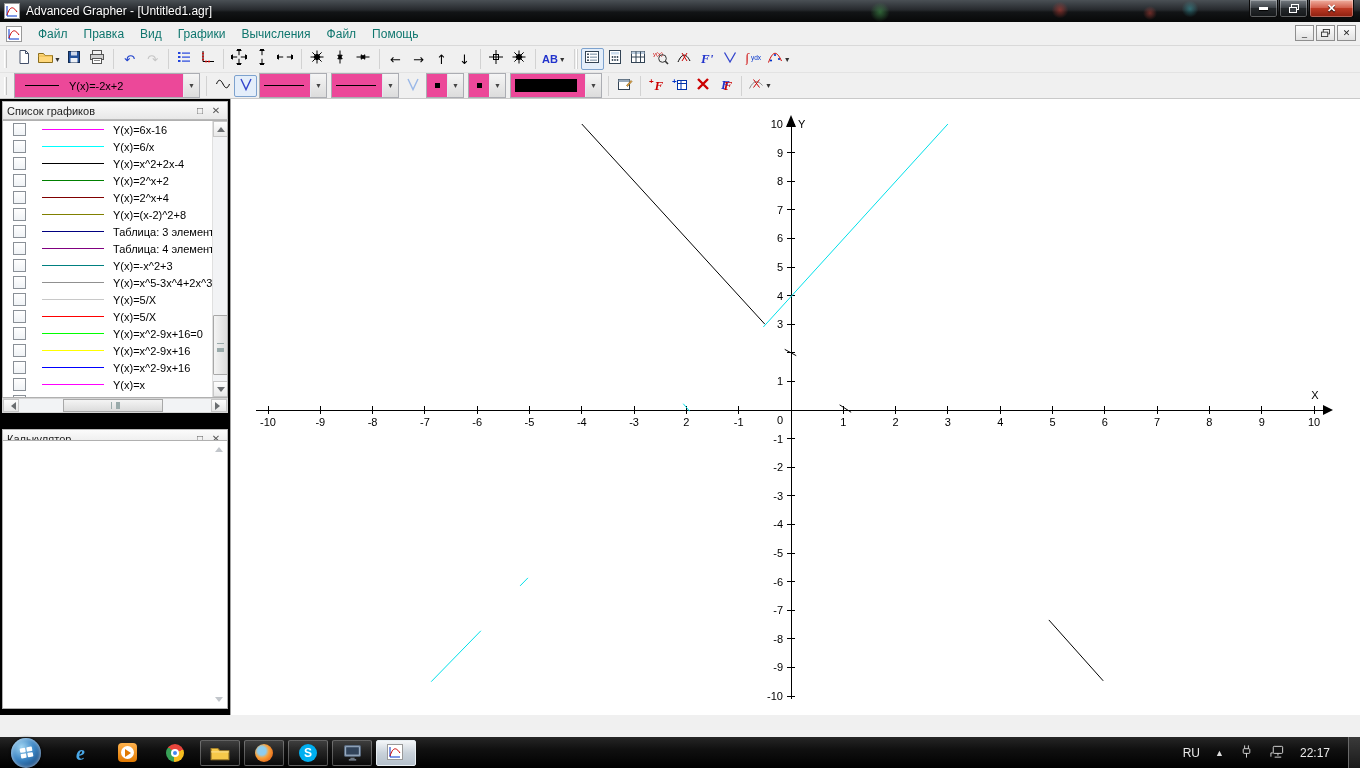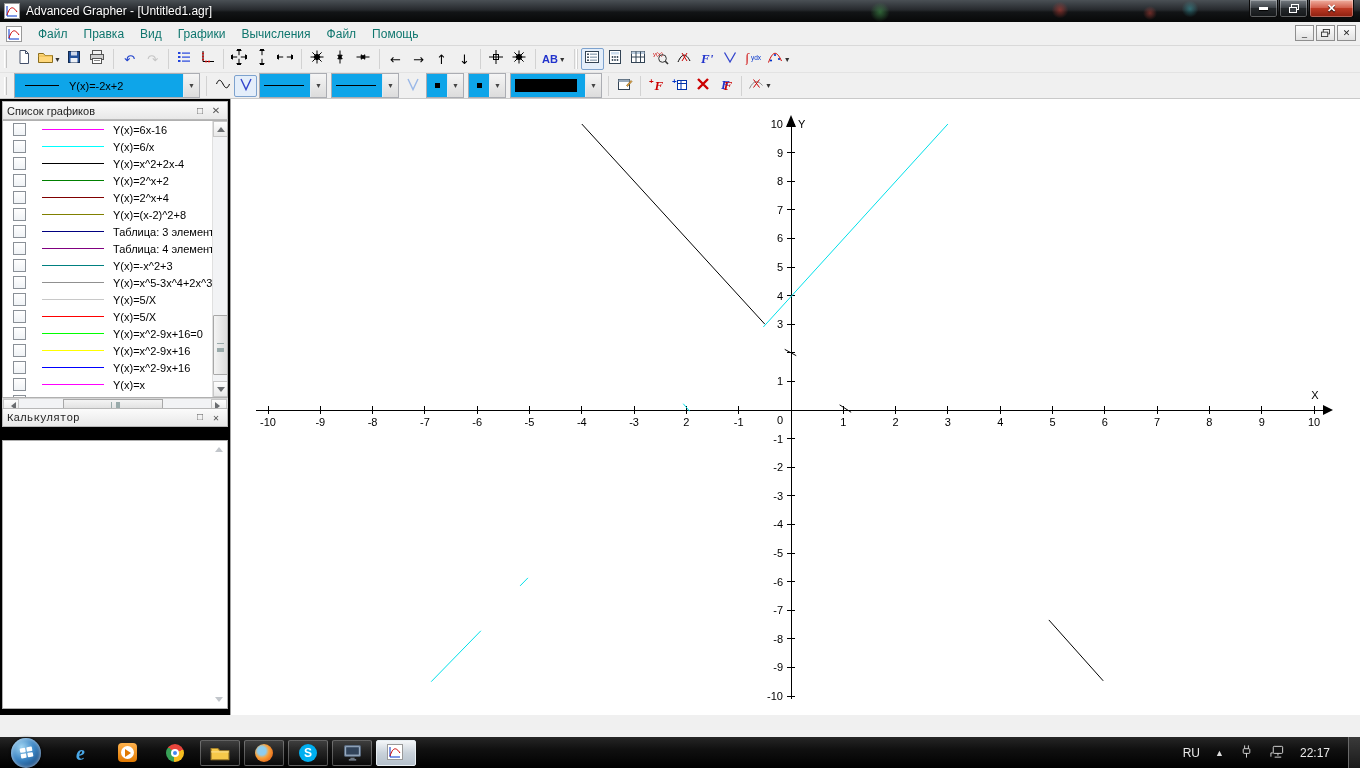--- a/index.html
+++ b/index.html
@@ -47,21 +47,21 @@
   .grip { width:3px; height:18px; border-left:1px solid #fff; border-right:1px solid #c4c4c4; margin:0 5px 0 4px; }
   .tsep { width:1px; height:20px; background:#d2d2d2; margin:0 4px; }
   .tsep.wide { margin:0 6px; box-shadow:2px 0 0 #fff, 3px 0 0 #d2d2d2; }
   .tbtn { min-width:23px; height:22px; padding:0 1px; display:flex; align-items:center;
     justify-content:center; border:1px solid transparent; border-radius:2px; position:relative; }
   .tbtn.pressed { background:#e4eefa; border-color:#7da2ce; }
   .tbtn.disabled { opacity:.4; }
   .tbtn .glyph { font-family:"DejaVu Sans", sans-serif; font-size:13px; line-height:1; }
   .tbtn .txt { font-size:11px; font-weight:bold; }
   .dd { font-size:7px; color:#333; margin-left:1px; align-self:center; }
-  .combo { height:25px; border:1px solid #abadb3; background:#0ea5e9; display:flex;
+  .combo { height:25px; border:1px solid #abadb3; background:#ec4899; display:flex;
     align-items:center; font-size:11px; color:#000; margin:0 2px; }
   .combo .cbody { flex:1; display:flex; align-items:center; padding:0 4px; overflow:hidden; }
   .combo .carrow { width:16px; height:100%; border-left:1px solid #e3e9ef;
     background:linear-gradient(#f5f5f5,#dcdcdc); display:flex; align-items:center;
     justify-content:center; font-size:7px; color:#444; }
   .linesample { display:inline-block; height:0; border-top:1px solid #000; }
 
   
   .main { position:absolute; left:0; top:99px; width:1360px; height:616px; }
   .leftcol { position:absolute; left:0; top:0; width:230px; height:616px; background:#000000; }
@@ -91,21 +91,21 @@
     border:1px solid #a8a8a8; border-radius:1px; display:flex; align-items:center; justify-content:center; }
   .gripmark { width:7px; border-top:1px solid #9aa; box-shadow:0 2px 0 #9aa, 0 4px 0 #9aa; height:5px; }
 
   .hscroll { position:absolute; left:2px; top:299px; width:226px; height:15px; background:#f2f3f5; border:1px solid #d5d5d5; }
   .hbtn { position:absolute; top:0; width:16px; height:13px; background:linear-gradient(#fdfdfd,#e8e8e8);
     border:1px solid #c7c7c7; display:flex; align-items:center; justify-content:center; }
   .hthumb { position:absolute; top:0; height:13px; background:linear-gradient(#f4f4f4,#dcdcdc);
     border:1px solid #a8a8a8; display:flex; align-items:center; justify-content:center; }
   .hgrip { height:7px; border-left:1px solid #9aa; box-shadow:2px 0 0 #9aa, 4px 0 0 #9aa; width:5px; }
 
-  .calc-header { top:309px;font-family:Liberation Mono, monospace; }
+  .calc-header { top:330px; }
   .calc-body { top:341px; height:269px; }
   .calc-scroll { position:absolute; right:1px; top:1px; bottom:1px; width:14px; }
   .calc-scroll .tri.up { border-bottom-color:#c2c6cb; position:absolute; top:5px; left:3px; }
   .calc-scroll .tri.down { border-top-color:#c2c6cb; position:absolute; bottom:5px; left:3px; }
 
   .plot { position:absolute; left:230px; top:0; width:1130px; height:616px; background:#fff;
     border-left:1px solid #a3a3a3; }
   .plot svg { display:block; }
 
   

